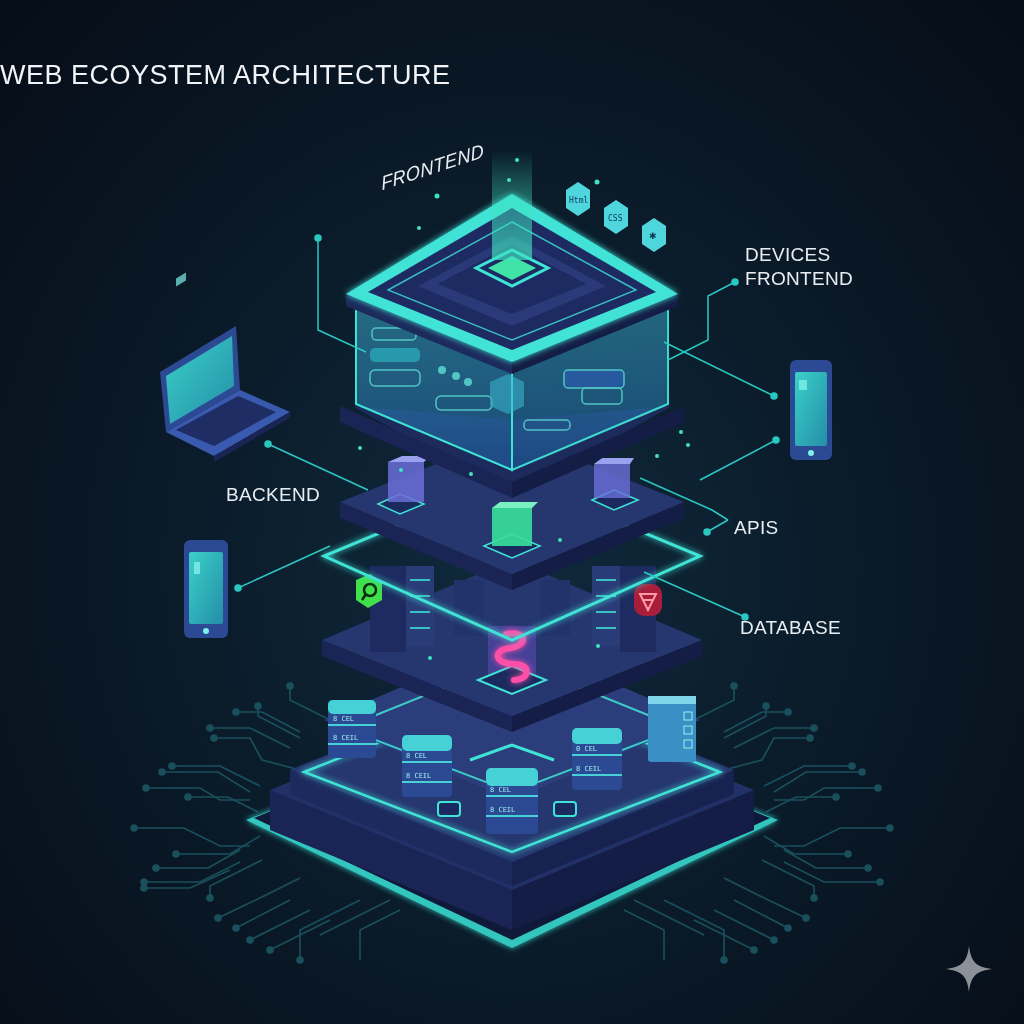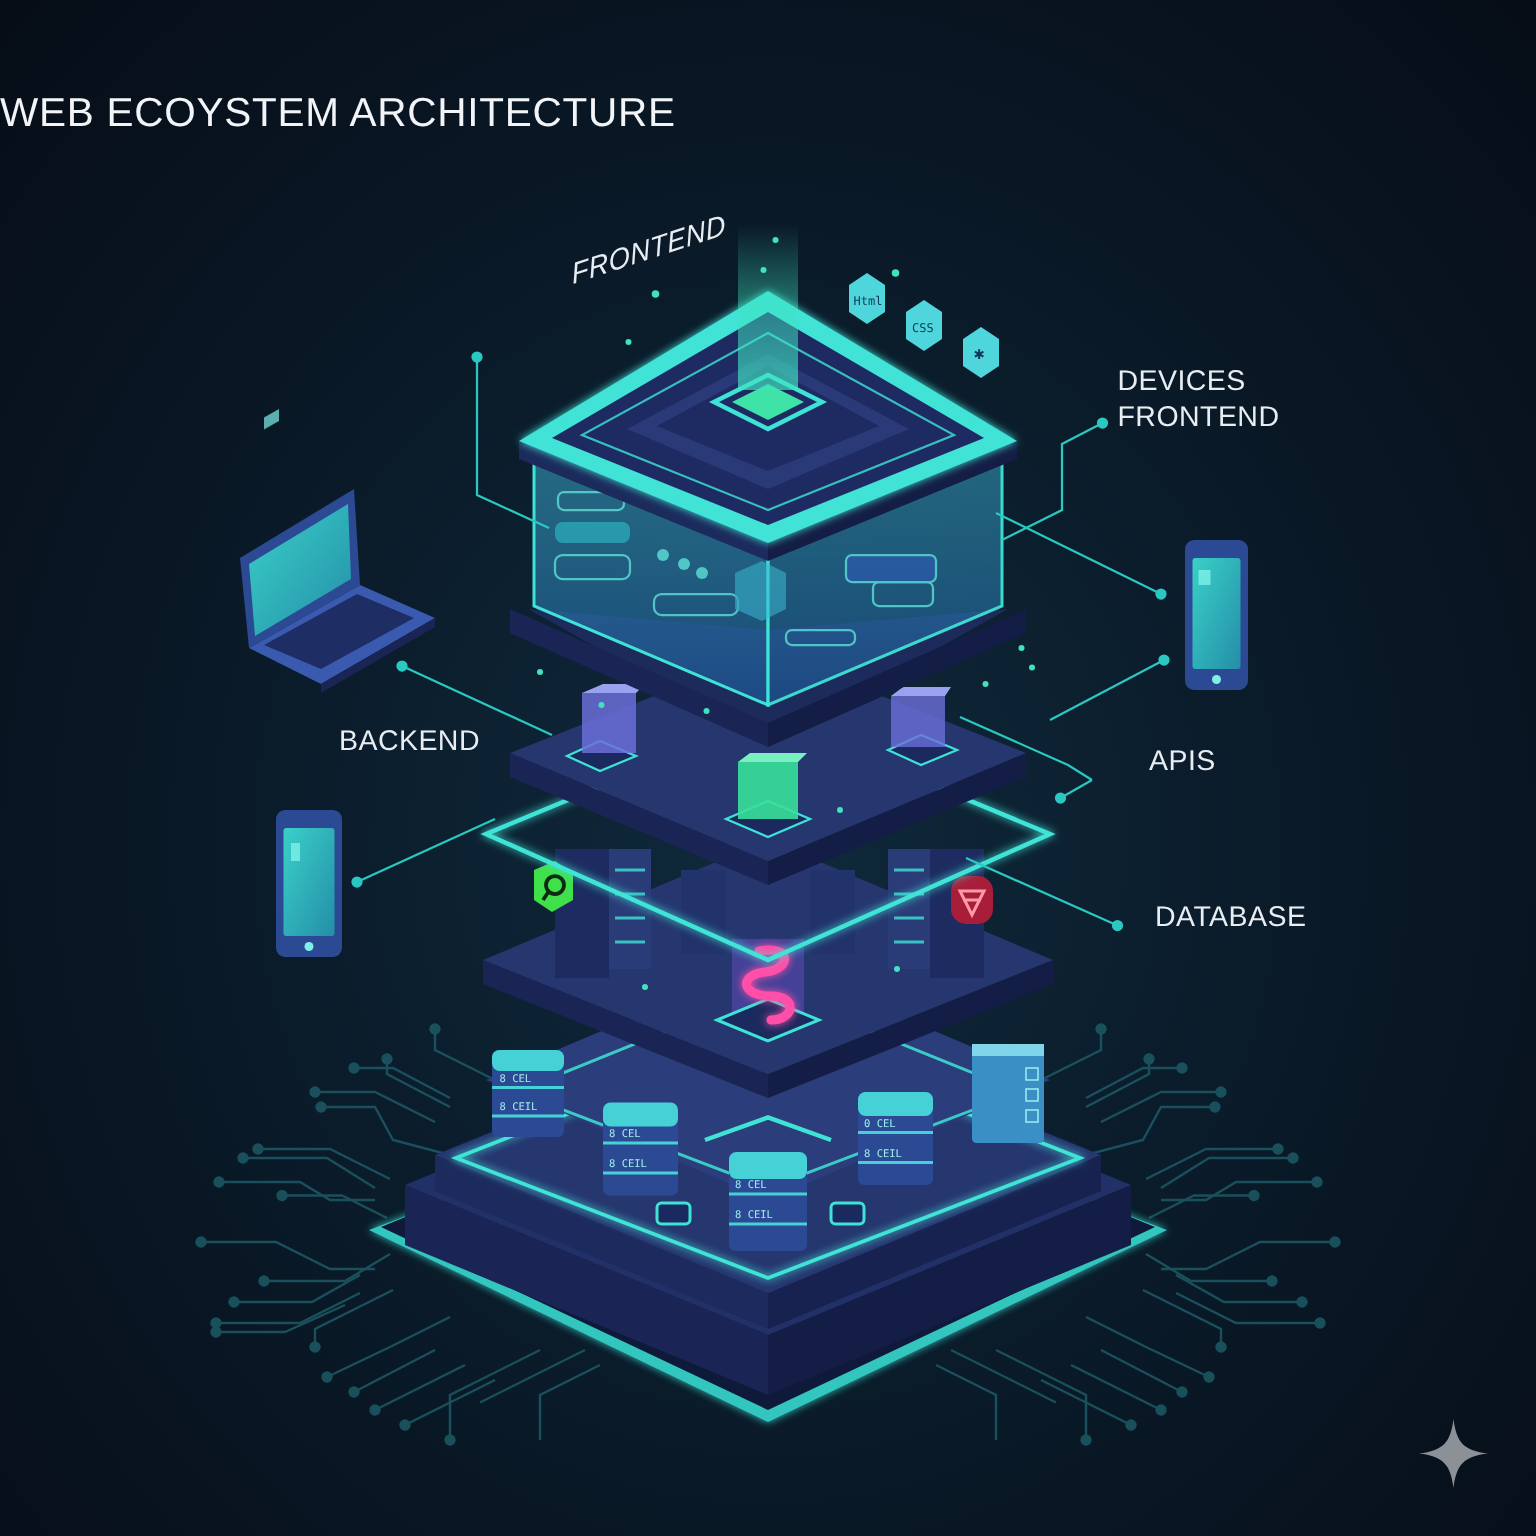--- a/index.html
+++ b/index.html
@@ -12,22 +12,22 @@
     .title {
       position:absolute; left:0; width:1024px; top:60px; 
       color:#f2f4f7; font-size:27px; letter-spacing:0.5px; font-weight:400;
     }
     .label {
       position:absolute; color:#e8edf2; font-size:19px; letter-spacing:0.3px; line-height:24px;
     }
     .lbl-frontend { left:380px; top:172px; transform: rotate(-18deg) skewX(-12deg); transform-origin:left top; font-style:italic; }
     .lbl-client { left:745px; top:243px; }
     .lbl-backend { left:226px; top:483px; }
-    .lbl-apis { left:734px; top:496px;margin-left:32px; }
-    .lbl-database { left:740px; top:600px;margin-left:30px; }
+    .lbl-apis { left:734px; top:516px; }
+    .lbl-database { left:740px; top:616px; }
     .sparkle { position:absolute; left:944px; top:944px; width:50px; height:50px; }
   </style>
 </head>
 <body>
 
 <svg id="canvas" viewBox="0 0 1024 1024" xmlns="http://www.w3.org/2000/svg">
   <defs>
     <linearGradient id="beam" x1="0" y1="0" x2="0" y2="1">
       <stop offset="0" stop-color="#3fe3c0" stop-opacity="0"></stop>
       <stop offset="0.5" stop-color="#3fe3c0" stop-opacity="0.45"></stop>

